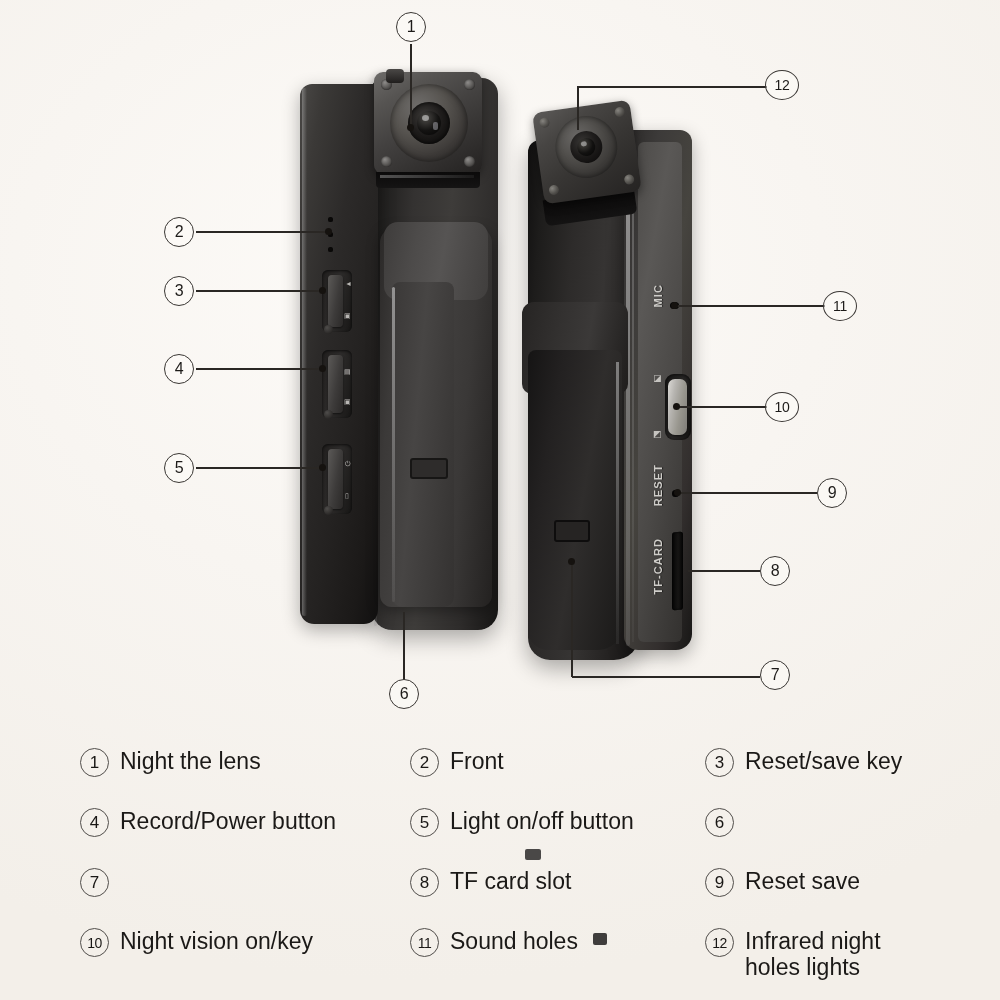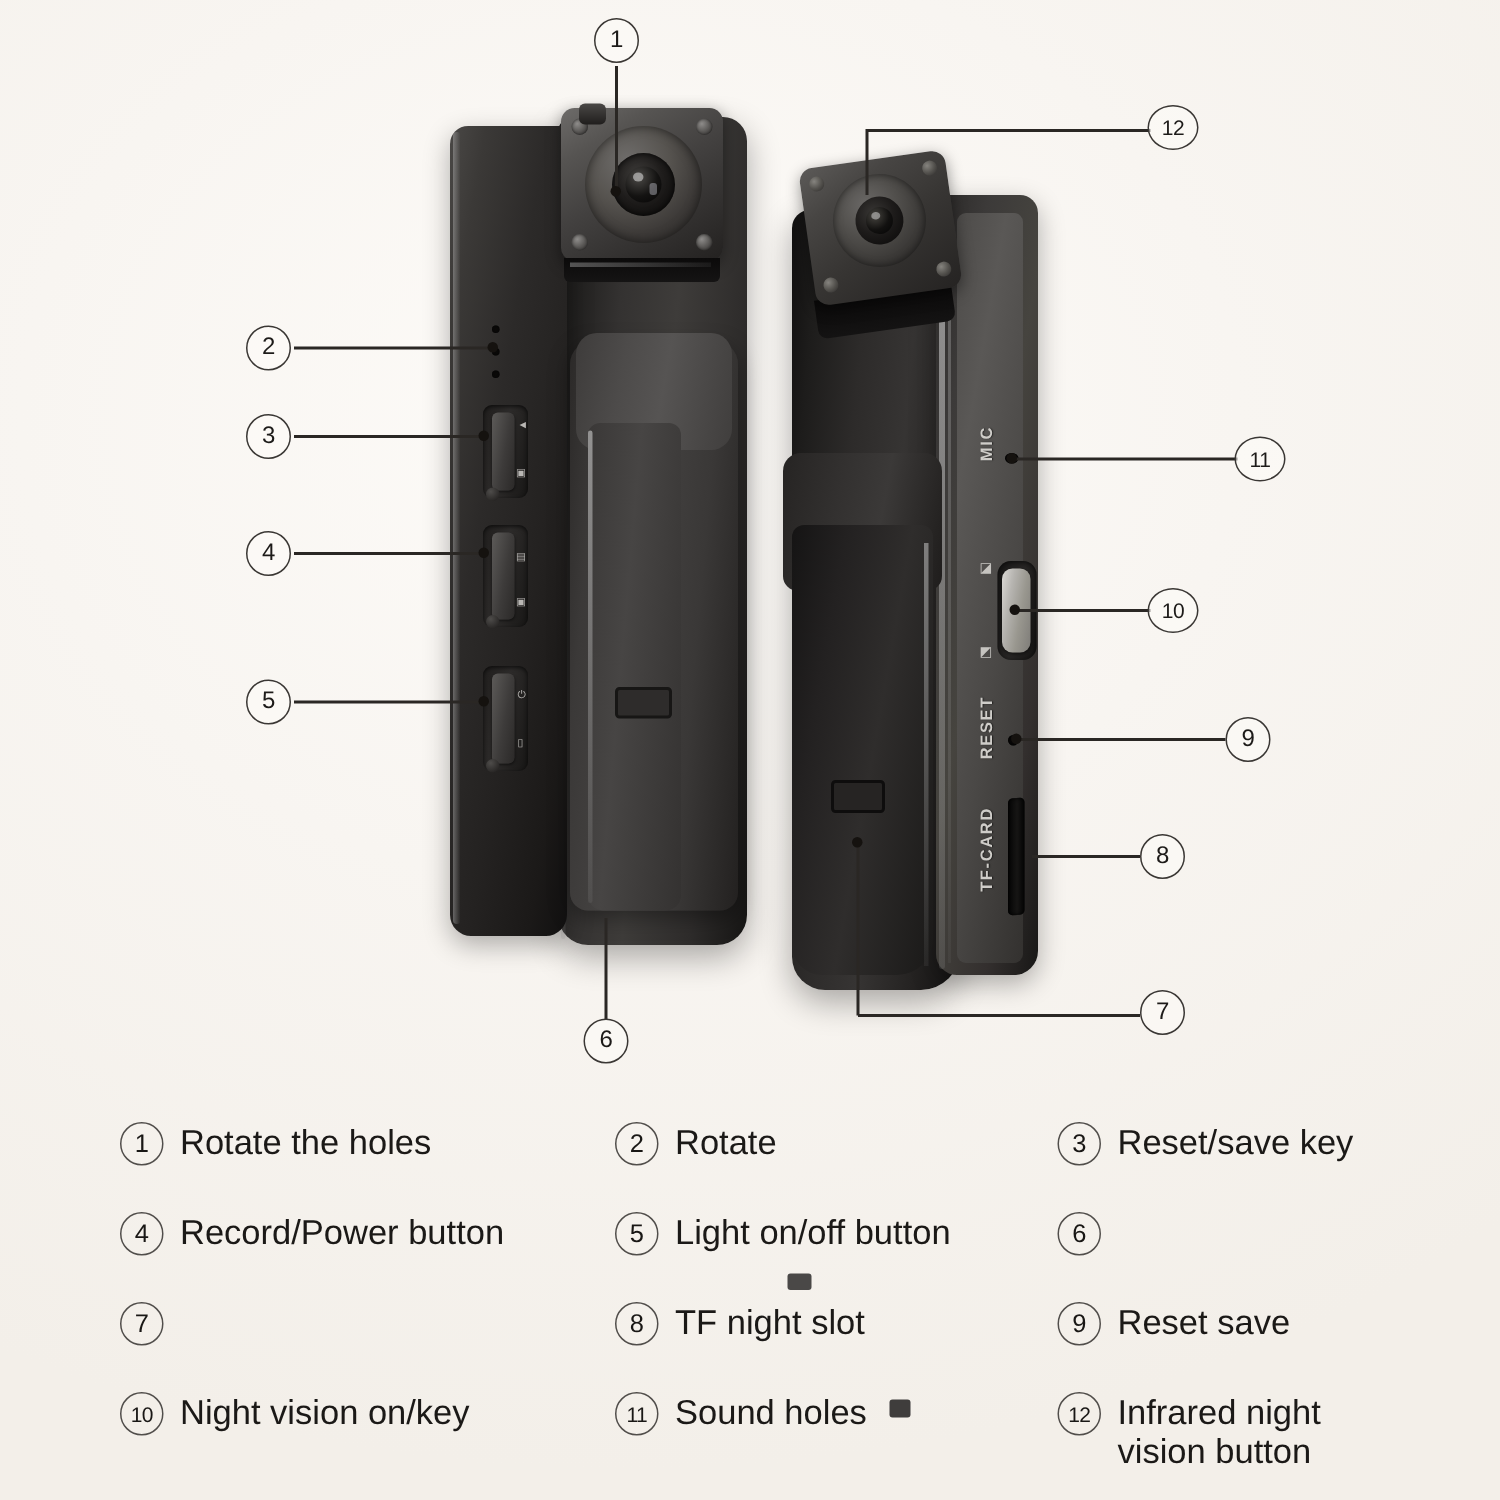--- a/index.html
+++ b/index.html
@@ -424,25 +424,25 @@
       <div class="callout-num" style="left: 760px; top: 556px;">8</div>
       <div class="callout-num" style="left: 817px; top: 478px;">9</div>
       <div class="callout-num wide" style="left: 765px; top: 392px;">10</div>
       <div class="callout-num wide" style="left: 823px; top: 291px;">11</div>
       <div class="callout-num wide" style="left: 765px; top: 70px;">12</div>
     </div>
 
   <div id="legend">
       <div class="lg-item" style="left: 80px; top: 20px;">
         <div class="lg-circle">1</div>
-        <div class="lg-text">Rotate the holes</div>
+        <div class="lg-text">Night the lens</div>
       </div>
       <div class="lg-item" style="left: 410px; top: 20px;">
         <div class="lg-circle">2</div>
-        <div class="lg-text">Rotate</div>
+        <div class="lg-text">Front</div>
       </div>
       <div class="lg-item" style="left: 705px; top: 20px;">
         <div class="lg-circle">3</div>
         <div class="lg-text">Reset/save key</div>
       </div>
       <div class="lg-item" style="left: 80px; top: 80px;">
         <div class="lg-circle">4</div>
         <div class="lg-text">Record/Power button</div>
       </div>
       <div class="lg-item" style="left: 410px; top: 80px;">
@@ -450,34 +450,34 @@
         <div class="lg-text">Light on/off button</div>
       </div>
       <div class="lg-item" style="left: 705px; top: 80px;">
         <div class="lg-circle">6</div>
       </div>
       <div class="lg-item" style="left: 80px; top: 140px;">
         <div class="lg-circle">7</div>
       </div>
       <div class="lg-item" style="left: 410px; top: 140px;">
         <div class="lg-circle">8</div>
-        <div class="lg-text">TF night slot</div>
+        <div class="lg-text">TF card slot</div>
       </div>
       <div class="lg-item" style="left: 705px; top: 140px;">
         <div class="lg-circle">9</div>
         <div class="lg-text">Reset save</div>
       </div>
       <div class="lg-item" style="left: 80px; top: 200px;">
         <div class="lg-circle two">10</div>
         <div class="lg-text">Night vision on/key</div>
       </div>
       <div class="lg-item" style="left: 410px; top: 200px;">
         <div class="lg-circle two">11</div>
         <div class="lg-text">Sound holes</div>
       </div>
       <div class="lg-item" style="left: 705px; top: 200px;">
         <div class="lg-circle two">12</div>
         <div class="lg-text">Infrared night
-vision button</div>
+holes lights</div>
       </div>
     </div>
 
 </div>
 
 </body></html>

